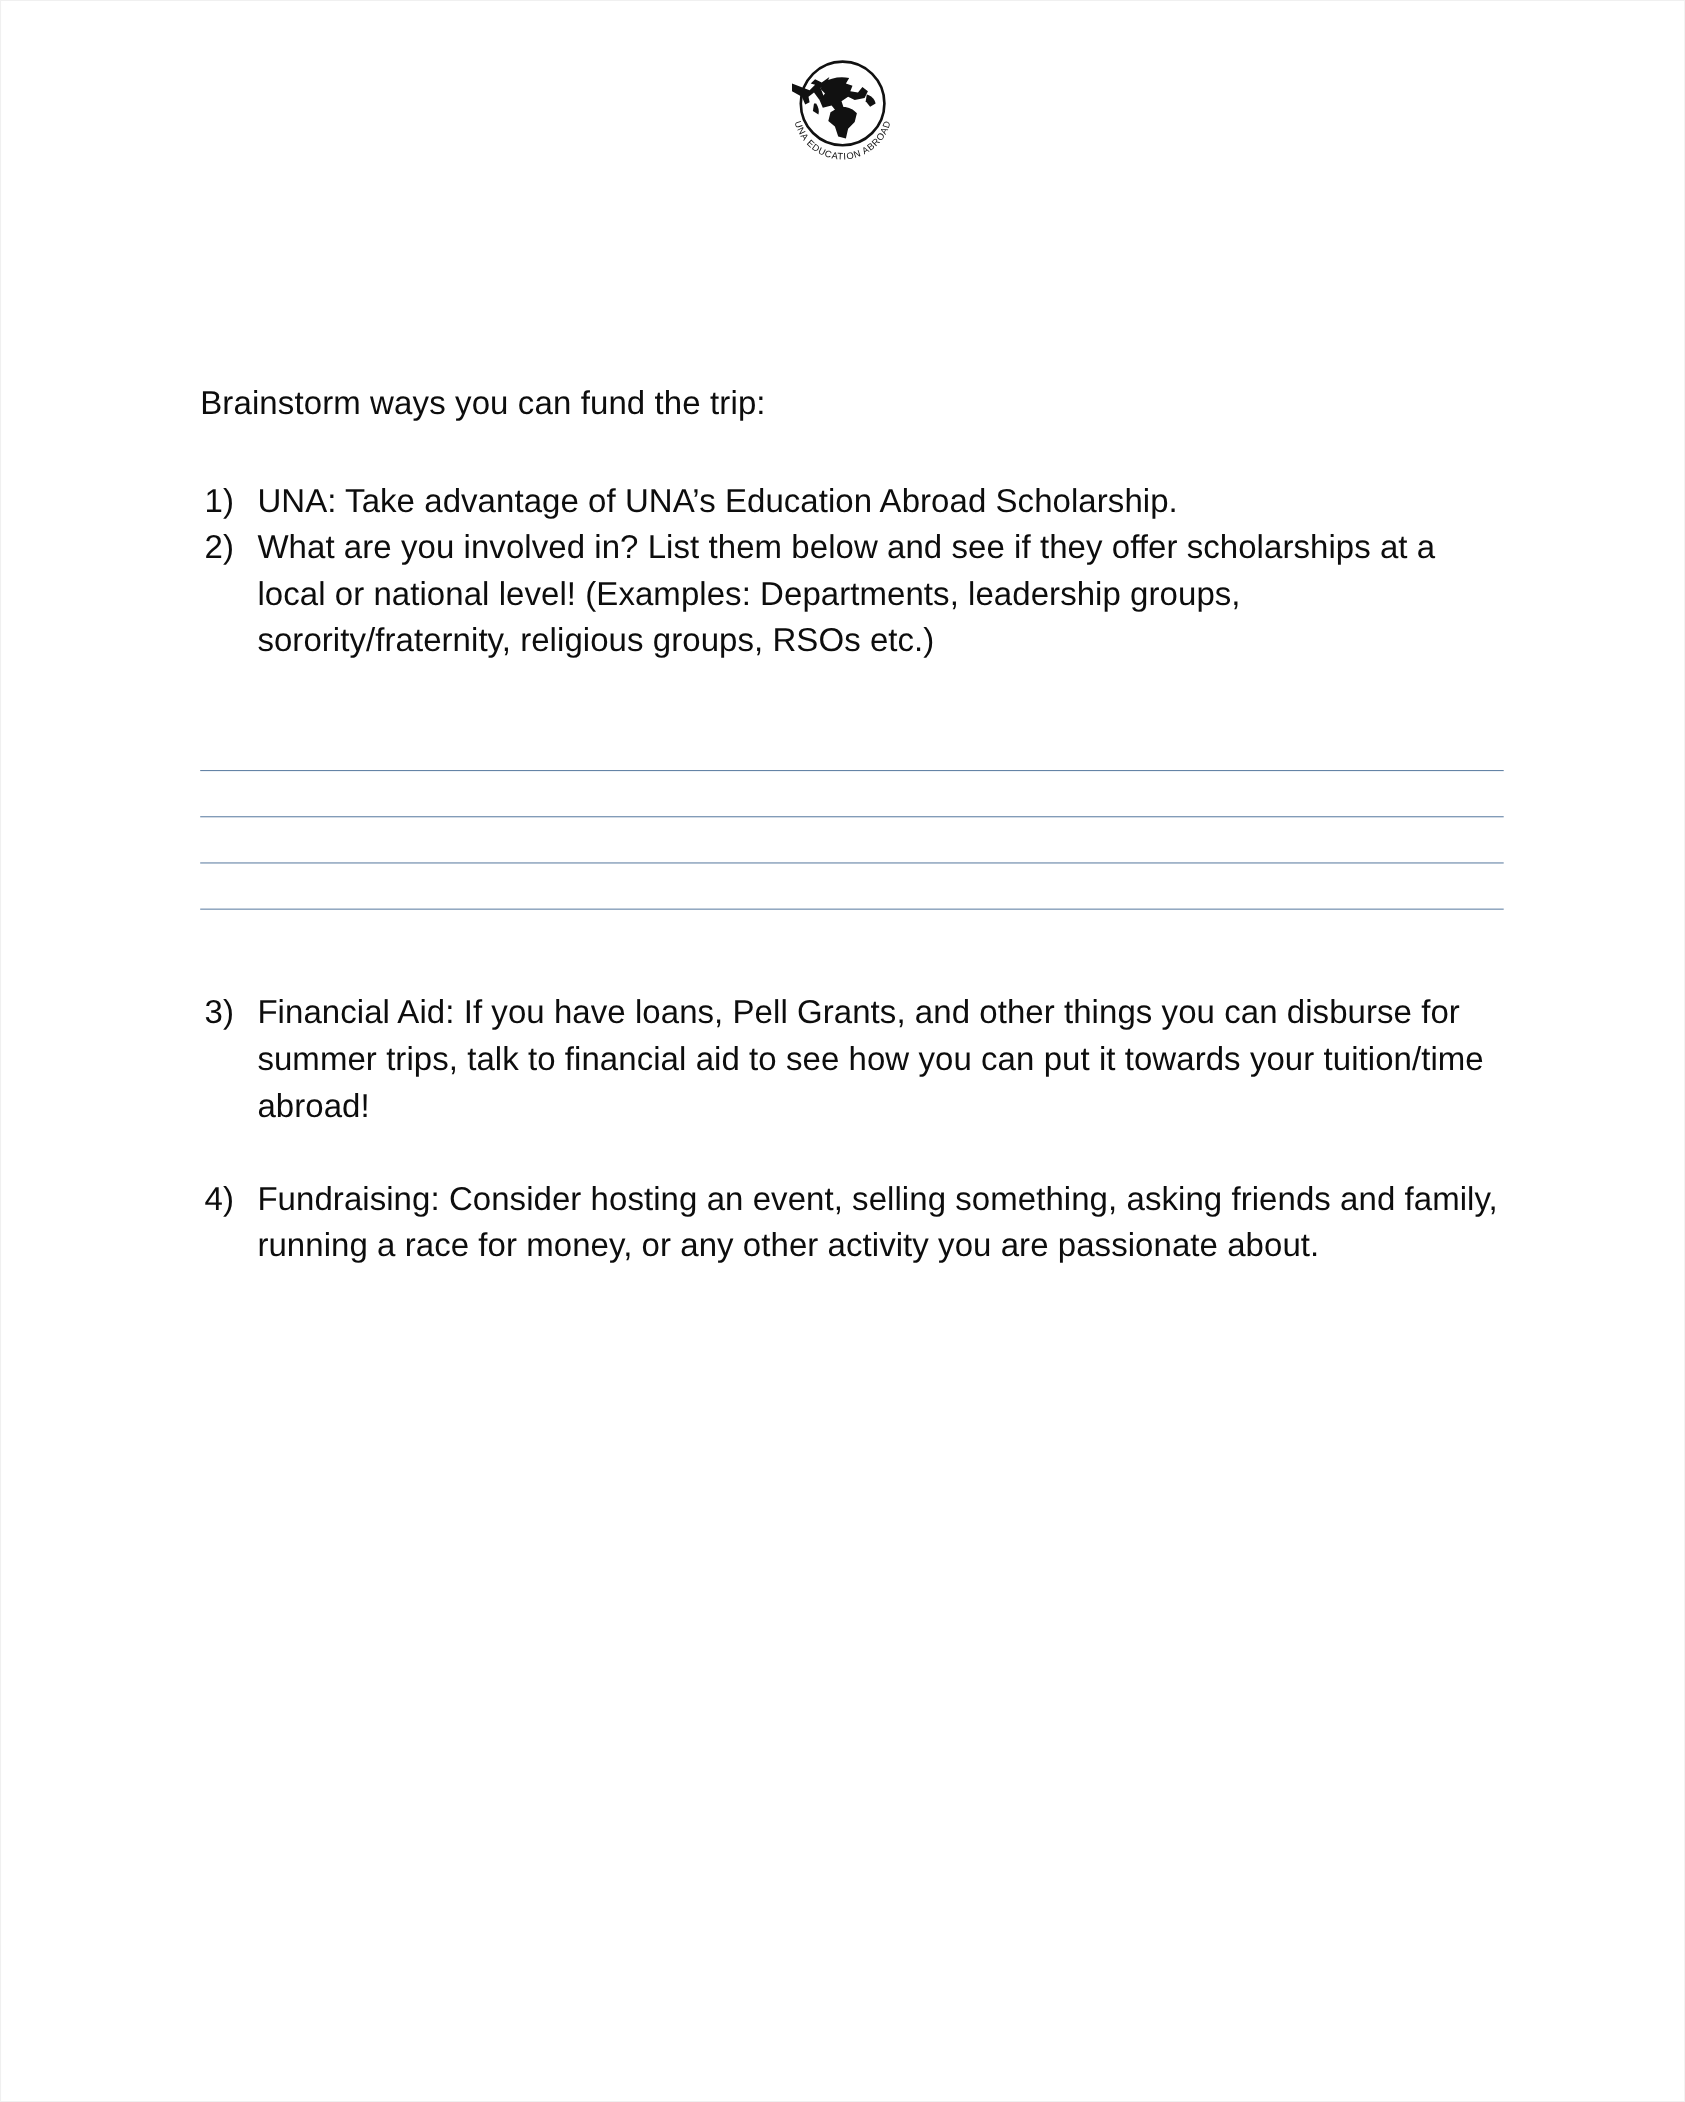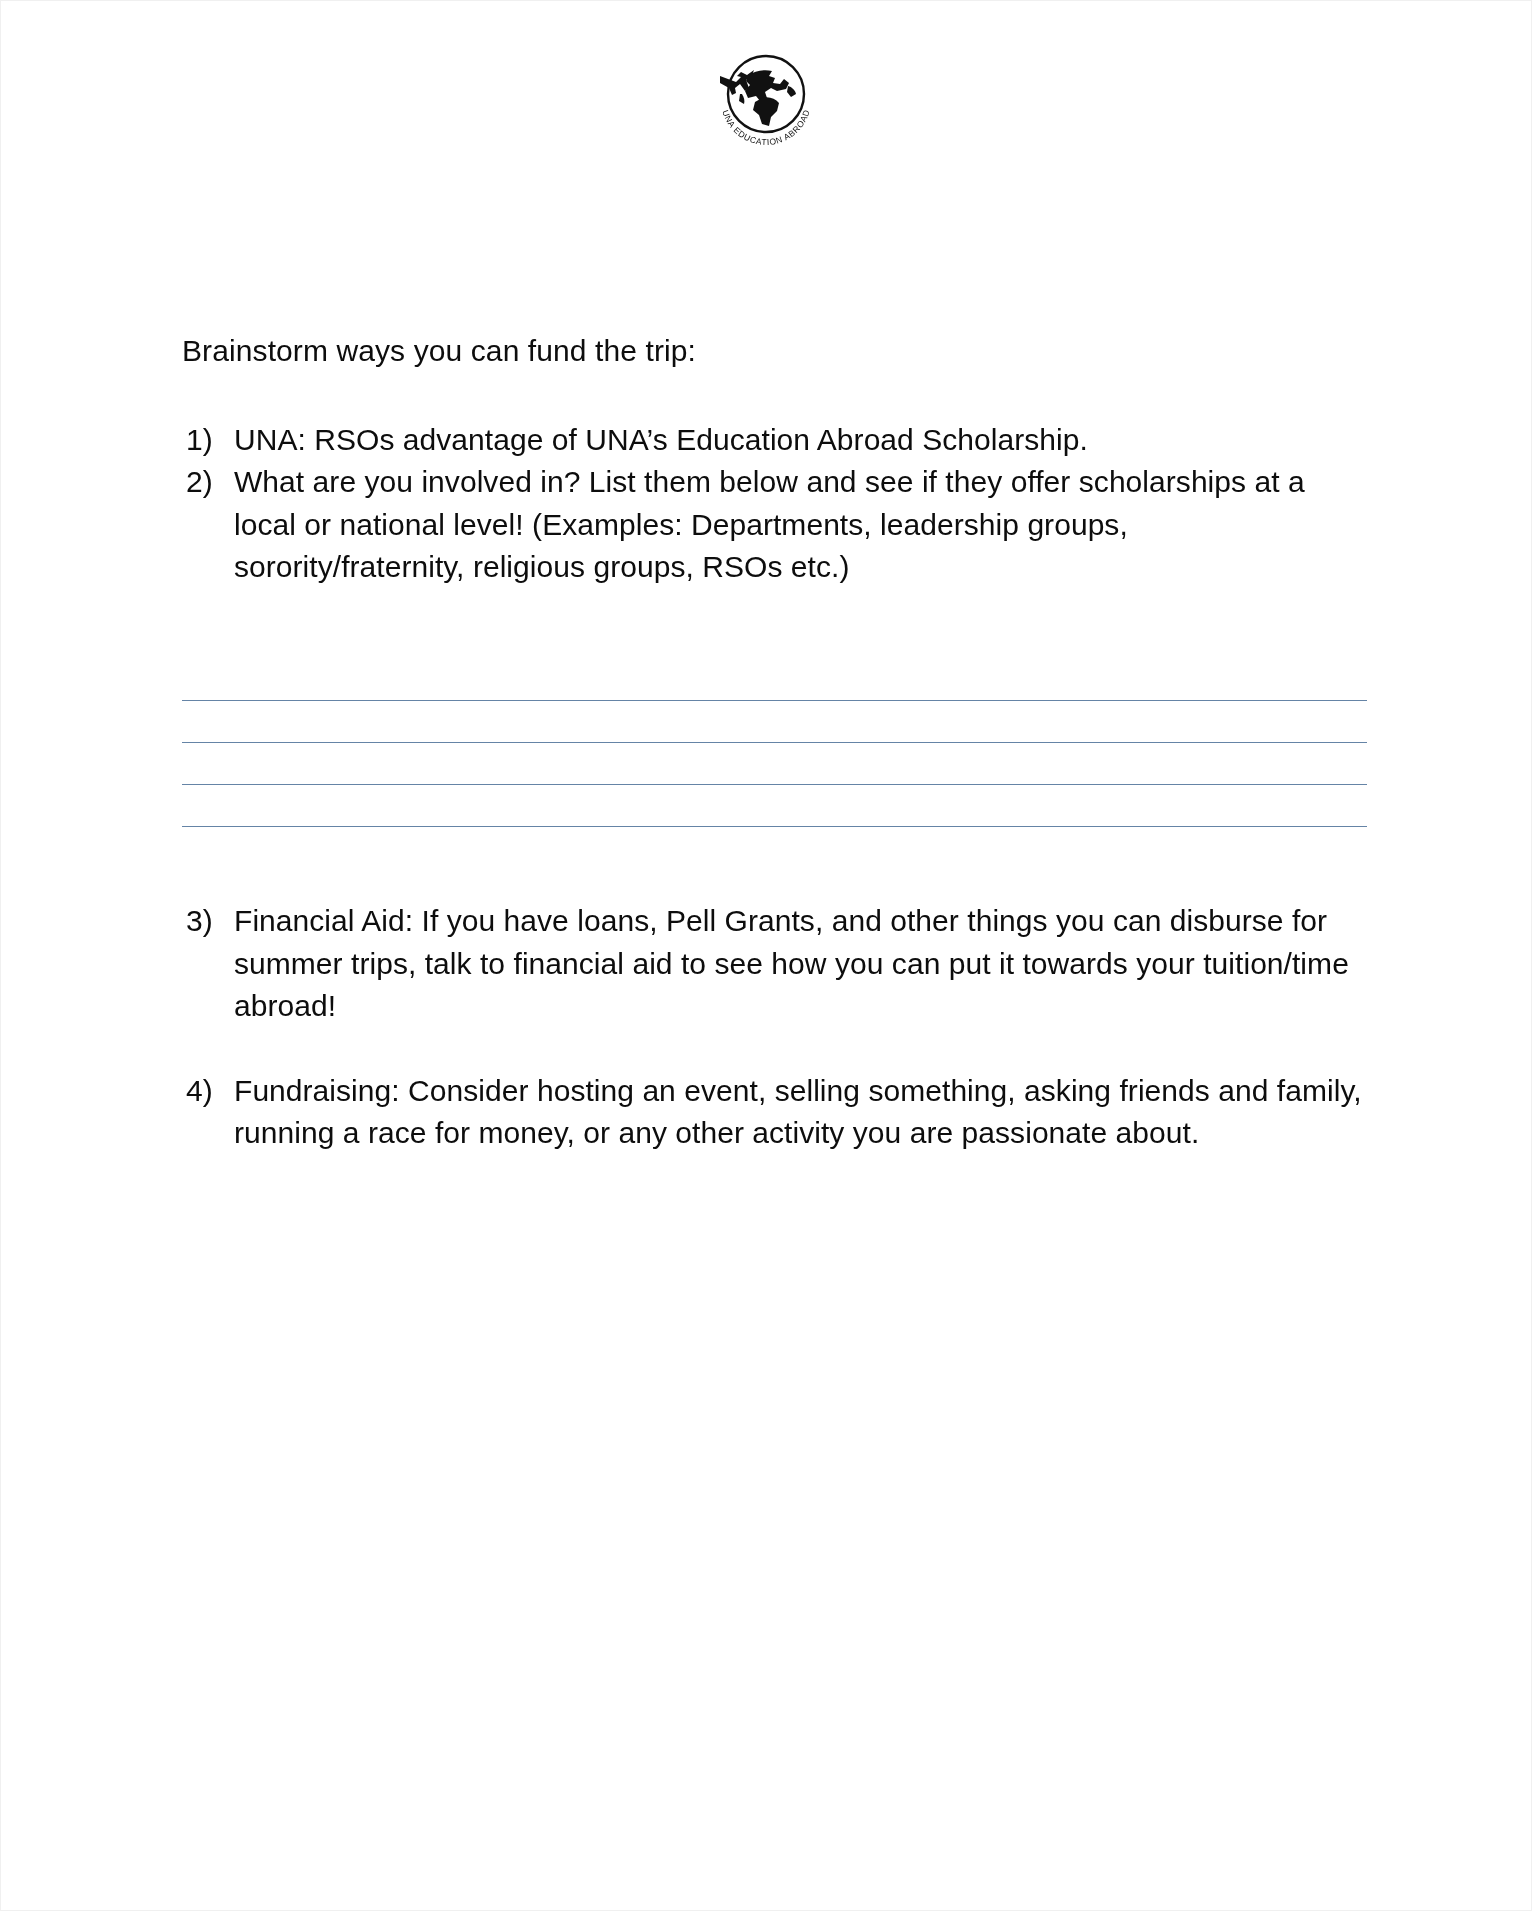--- a/index.html
+++ b/index.html
@@ -49,21 +49,21 @@
     left: 182px;
     top: 330px;
     width: 1180px;
     color: #0d0d0d;
   }
 
   .intro {
     font-size: 30px;
     line-height: 1.42;
     letter-spacing: 0.1px;
-    margin: 0 0 46px 0;
+    margin: 16px 0 46px 0;
   }
 
   ol.list {
     list-style: none;
     margin: 0;
     padding: 0;
   }
   ol.list > li {
     position: relative;
     padding-left: 52px;
@@ -153,21 +153,21 @@
       </svg>
     </div>
   </div>
 
   <div class="content">
     <p class="intro">Brainstorm ways you can fund the trip:</p>
 
     <ol class="list">
       <li>
         <span class="num">1)</span>
-        <span class="item-body">UNA: RSOs advantage of UNA’s Education Abroad Scholarship.</span>
+        <span class="item-body">UNA: Take advantage of UNA’s Education Abroad Scholarship.</span>
       </li>
       <li>
         <span class="num">2)</span>
         <span class="item-body">What are you involved in? List them below and see if they offer scholarships at a local or national level! (Examples: Departments, leadership groups, sorority/fraternity, religious groups, RSOs etc.)</span>
       </li>
     </ol>
   </div>
 
   <div class="ruled">
     <div class="rule-line r1"></div>

